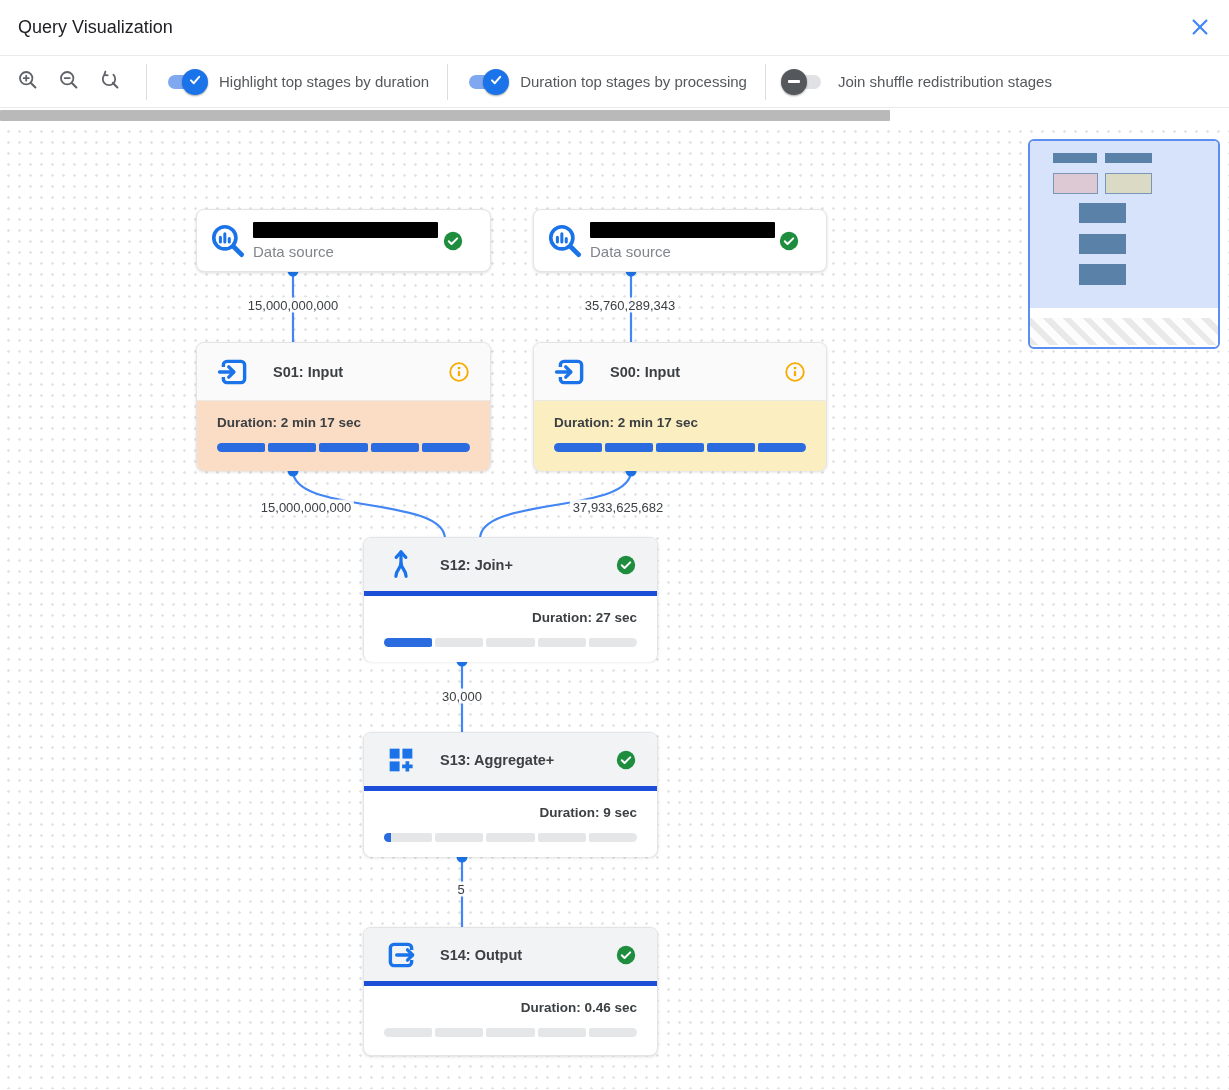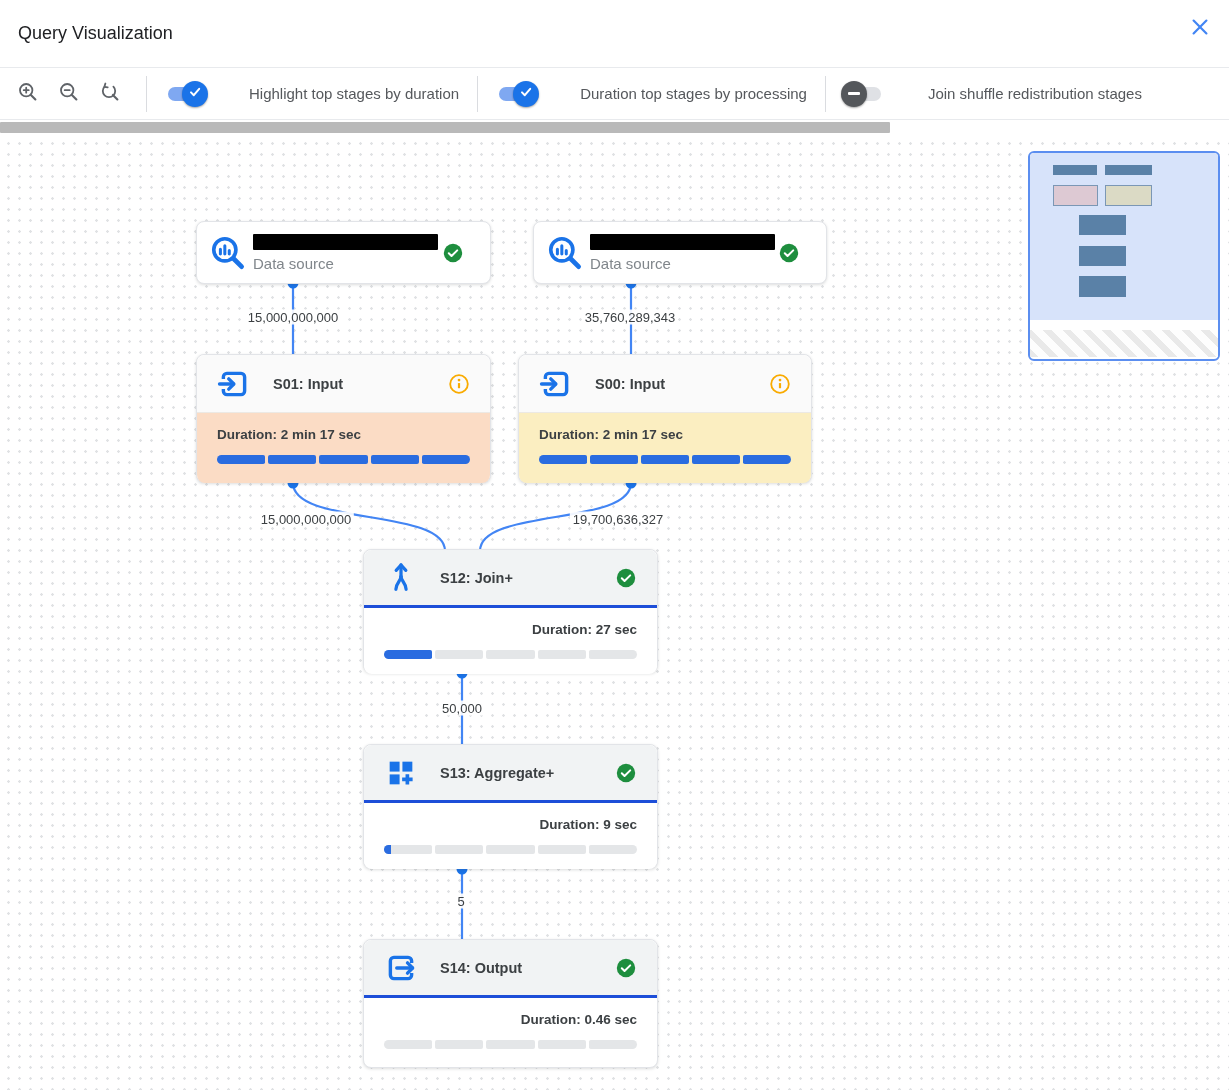--- a/index.html
+++ b/index.html
@@ -1,34 +1,34 @@
 <!DOCTYPE html>
 <html><head>
 <meta charset="utf-8">
 <style>
   * { margin:0; padding:0; box-sizing:border-box; }
   html,body { width:1229px; height:1090px; overflow:hidden; background:#fff;
     font-family:"Liberation Sans", sans-serif; }
 
   
-  .hdr { position:relative; height:68px; display:flex; align-items:center;
+  .hdr { position:relative; height:56px; display:flex; align-items:center;
     padding:0 18px; border-bottom:1px solid #e8eaed; background:#fff; }
   .hdr-title { font-size:18px; color:#202124; font-weight:400; }
   .close-btn { position:absolute; right:16px; top:15px; width:26px; height:26px;
     display:flex; align-items:center; justify-content:center; cursor:pointer; background:none; border:none; }
 
   
   .tbar { height:52px; display:flex; align-items:center; padding:0 16px;
     border-bottom:1px solid #e8eaed; background:#fff; }
   .zoom-group { display:flex; align-items:center; gap:17px; padding-right:6px; }
   .icon-btn { width:24px; height:24px; display:flex; align-items:center; justify-content:center;
     background:none; border:none; cursor:pointer; }
   .vdiv { width:1px; height:36px; background:#dadce0; margin:0 18px; }
   .toggle-group { display:flex; align-items:center; gap:14px; }
-  .toggle-label { font-size:15px; color:#55585c; font-weight:500; white-space:nowrap;margin-left:30px; }
+  .toggle-label { font-size:15px; color:#55585c; font-weight:500; white-space:nowrap; }
   .toggle { position:relative; width:40px; height:26px; cursor:pointer; flex:none; }
   .toggle .track { position:absolute; top:6px; left:3px; width:34px; height:14px; border-radius:7px; }
   .toggle[data-state="on"]  .track { background:#7fa8f1; }
   .toggle[data-state="off"] .track { background:#dfe1e5; }
   .toggle .thumb { position:absolute; top:0; width:26px; height:26px; border-radius:50%;
     display:flex; align-items:center; justify-content:center;
     box-shadow:0 1px 2px rgba(0,0,0,.35); }
   .toggle[data-state="on"]  .thumb { right:-3px; background:#1a73e8; }
   .toggle[data-state="off"] .thumb { left:-3px;  background:#54575b; }
   .minus-glyph { width:12px; height:2.4px; background:#fff; border-radius:1px; display:block; }
@@ -52,21 +52,21 @@
     box-shadow:0 1px 3px rgba(60,64,67,.18); cursor:pointer;margin-left:48px; }
   .ds-node { display:flex; align-items:center; padding:0 12px; }
   .ds-icon { flex:none; width:38px; height:38px; margin-right:6px; }
   .ds-mid { flex:1; min-width:0; padding-right:8px; }
   .redacted { width:185px; height:16px; background:#000; border-radius:1px; }
   .ds-label { font-size:15px; color:#80868b; margin-top:5px; }
   .status-slot { flex:none; width:22px; height:22px; margin-right:14px; }
 
   .stage-header { height:58px; display:flex; align-items:center; padding:0 20px 0 20px;
     border-radius:8px 8px 0 0; }
-  .stage[data-highlight="none"] .stage-header { background:#f1f3f4; border-bottom:3px solid #1d4ed8; }
+  .stage[data-highlight="none"] .stage-header { background:#f1f3f4; border-bottom:5px solid #1d4ed8; }
   .stage[data-highlight="duration"] .stage-header,
   .stage[data-highlight="processing"] .stage-header { background:#fafafa; border-bottom:1px solid #ece9e4; }
   .stage-icon { flex:none; width:34px; height:34px; margin-right:22px; }
   .stage-title { flex:1; font-size:14.5px; font-weight:700; color:#3c4043; }
   .stage-body { border-radius:0 0 8px 8px; padding:14px 20px 0 20px; }
   .stage[data-highlight="duration"]   .stage-body { background:#fbdcc5; height:70px; }
   .stage[data-highlight="processing"] .stage-body { background:#fbeec1; height:70px; }
   .stage[data-highlight="none"]       .stage-body { background:#fff; height:66px;text-align:right; }
   .duration-label { font-size:13.5px; font-weight:700; color:#3c4043; }
   .pbar { display:flex; gap:3px; height:9px; margin-top:13px; }
@@ -197,22 +197,22 @@
       <circle cx="293" cy="349" r="5.5"></circle>
       <circle cx="631" cy="349" r="5.5"></circle>
       <circle cx="462" cy="539" r="5.5"></circle>
       <circle cx="462" cy="735" r="5.5"></circle>
     </g>
   </svg>
 
   <div class="edge-label" style="left:293px; top:183px;">15,000,000,000</div>
   <div class="edge-label" style="left:630px; top:183px;">35,760,289,343</div>
   <div class="edge-label" style="left:306px; top:385px;">15,000,000,000</div>
-  <div class="edge-label" style="left:618px; top:385px;">19,700,636,327</div>
-  <div class="edge-label" style="left:462px; top:574px;">50,000</div>
+  <div class="edge-label" style="left:618px; top:385px;">37,933,625,682</div>
+  <div class="edge-label" style="left:462px; top:574px;">30,000</div>
   <div class="edge-label" style="left:461px; top:767px;">5</div>
 
   <div class="node ds-node" style="left:148px; top:87px; width:295px; height:63px;">
     <span class="ds-icon">
       <svg width="38" height="38" viewBox="0 0 24 24" fill="none">
         <circle cx="10" cy="10" r="7" stroke="#1a73e8" stroke-width="2.3"></circle>
         <path d="M15.6 15.6 L20.6 20.6" stroke="#1a73e8" stroke-width="3" stroke-linecap="round"></path>
         <path d="M7.2 9.6 V12.6 M10 7.4 V12.6 M12.8 10.4 V12.6" stroke="#1a73e8" stroke-width="1.9" stroke-linecap="round"></path>
       </svg>
     </span>
@@ -281,21 +281,21 @@
           <div class="seg">
             <div class="fill" style="width: 100%;"></div>
           </div>
           <div class="seg">
             <div class="fill" style="width: 100%;"></div>
           </div>
         </div>
     </div>
   </div>
 
-  <div class="node stage" style="left:470px; top:220px; width:294px; height:129px;" data-highlight="processing">
+  <div class="node stage" style="left:485px; top:220px; width:294px; height:129px;" data-highlight="processing">
     <div class="stage-header">
       <span class="stage-icon">
         <svg width="34" height="34" viewBox="0 0 24 24" fill="none" stroke="#1a73e8" stroke-width="2.4">
           <path d="M4.5 8.5 V7 A2.5 2.5 0 0 1 7 4.5 H17 A2.5 2.5 0 0 1 19.5 7 V17 A2.5 2.5 0 0 1 17 19.5 H7 A2.5 2.5 0 0 1 4.5 17 V15.5"></path>
           <path d="M1.8 12 H11.5" stroke-linecap="round"></path>
           <path d="M8.3 8.4 L11.9 12 L8.3 15.6" stroke-linejoin="round" stroke-linecap="round"></path>
         </svg>
       </span>
       <span class="stage-title">S00: Input</span>
       <span class="status-slot" style="margin-right:0;">

